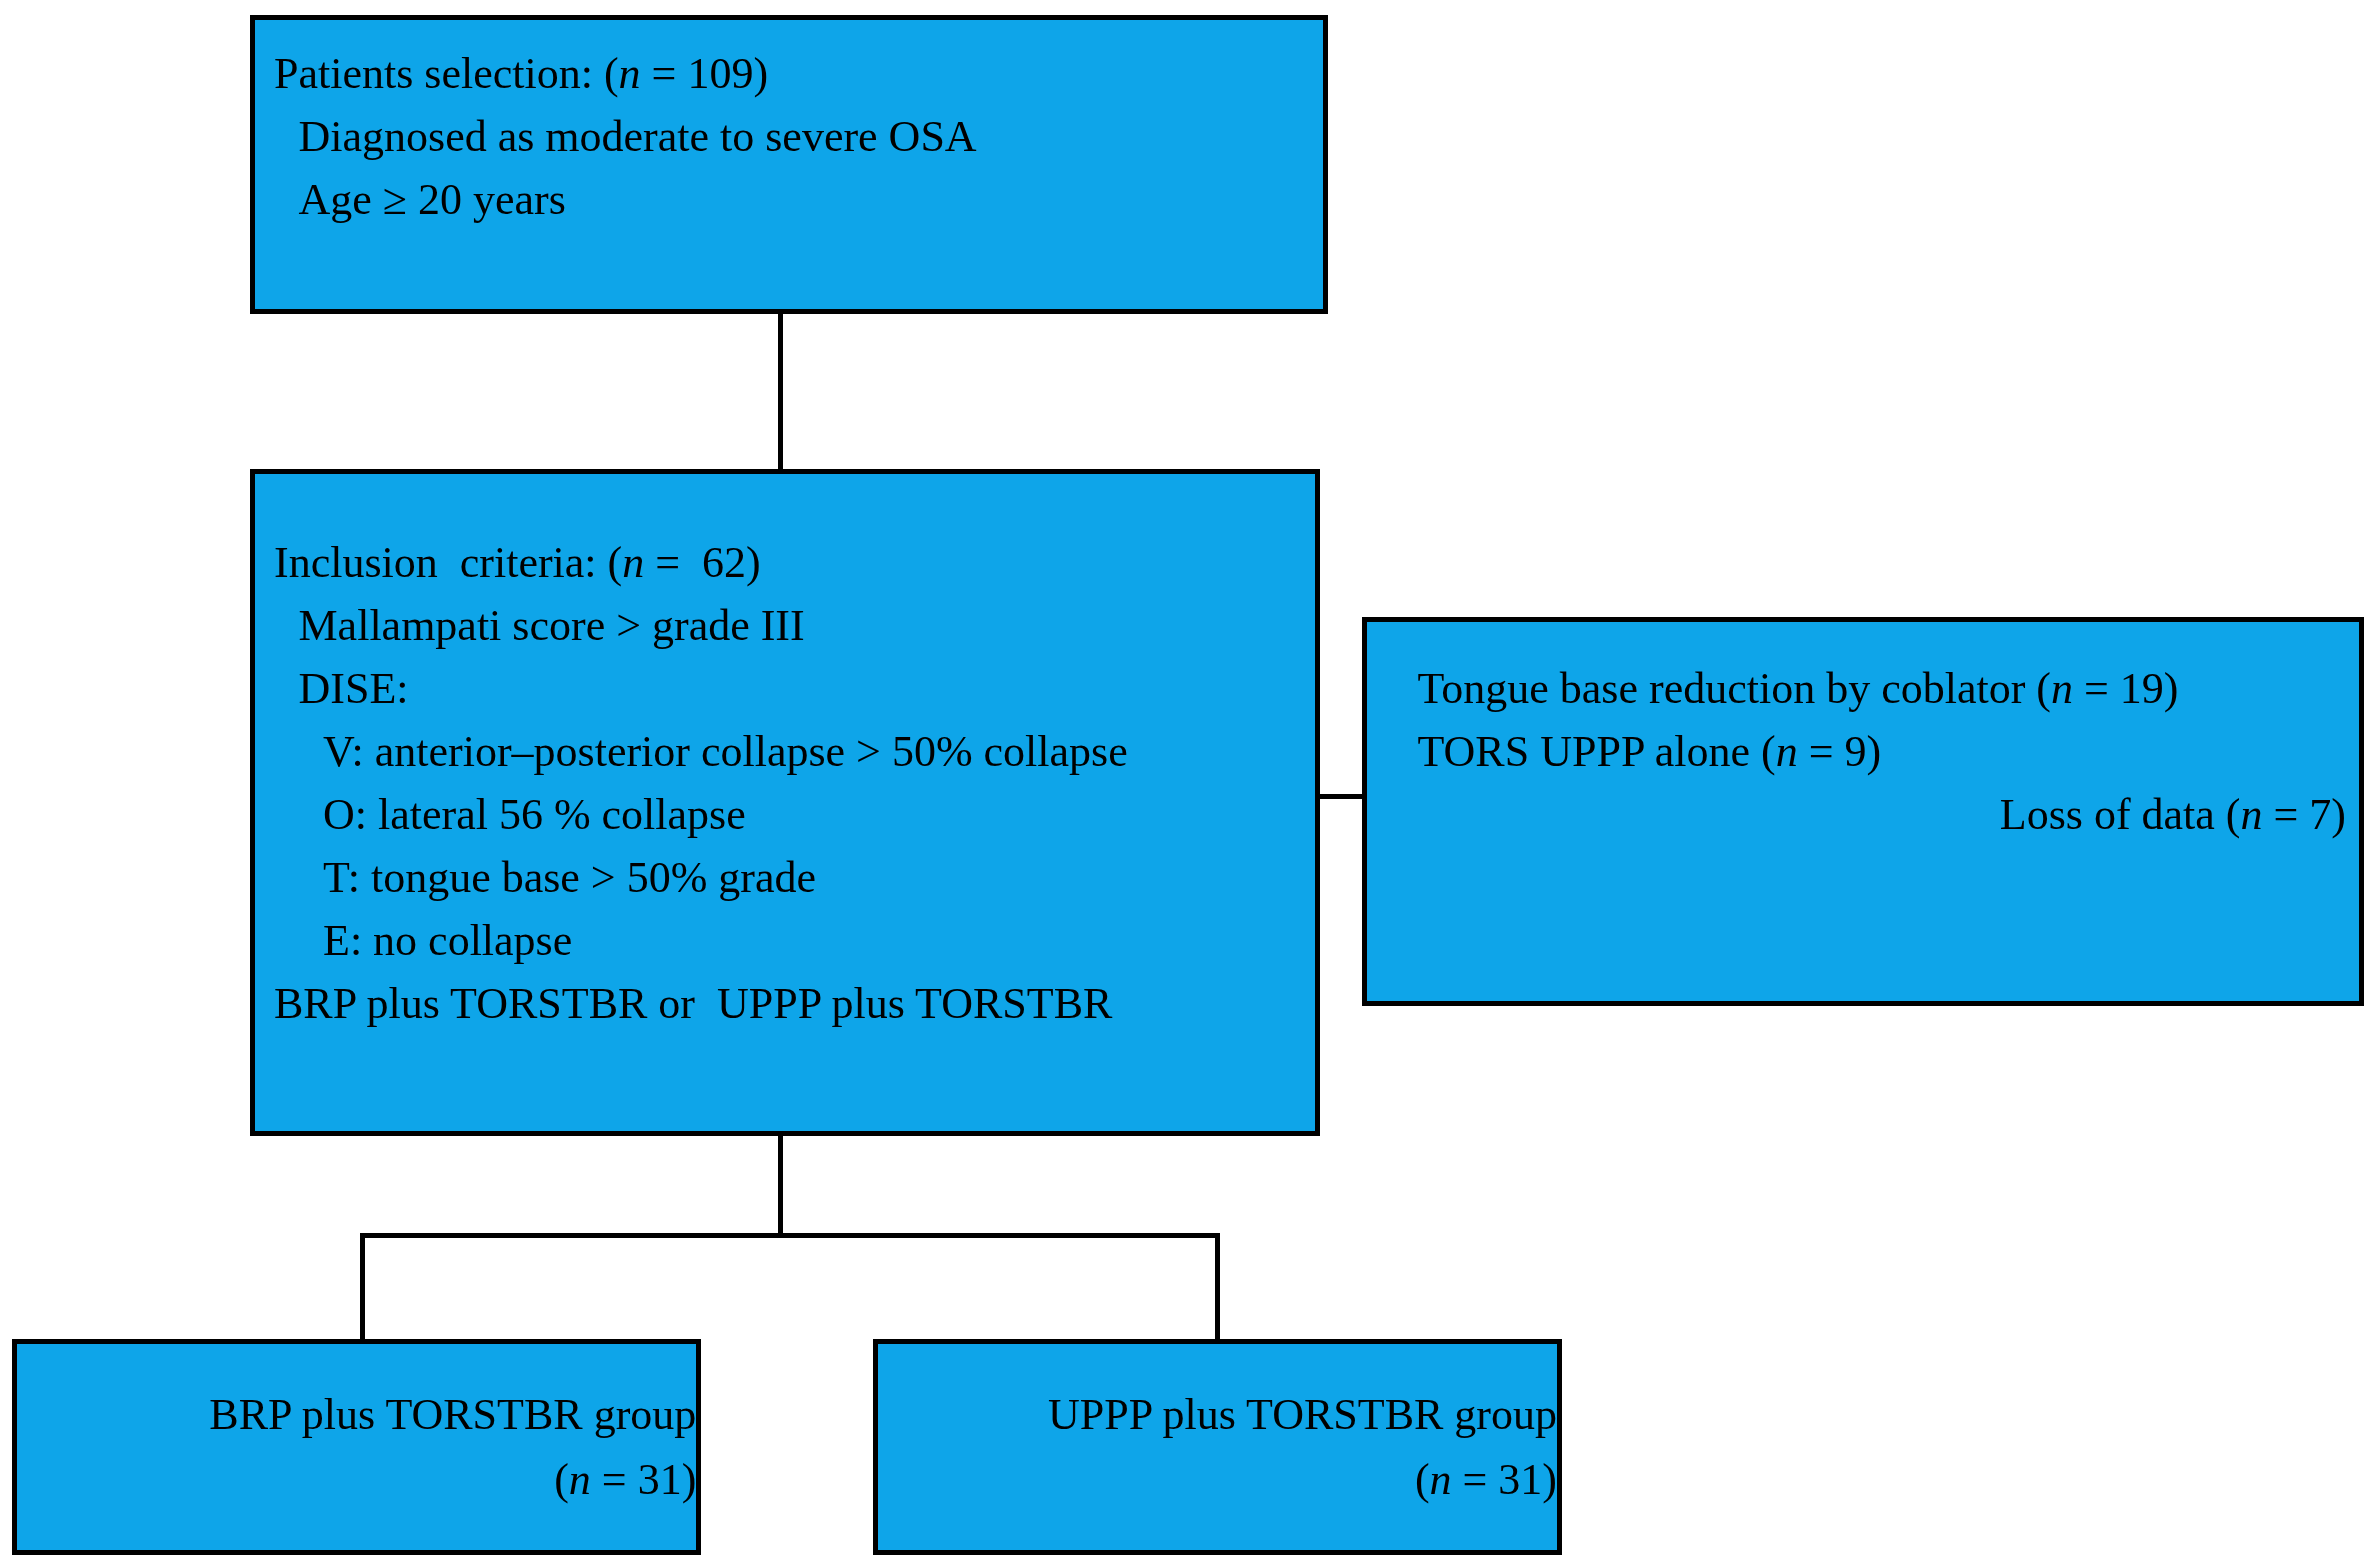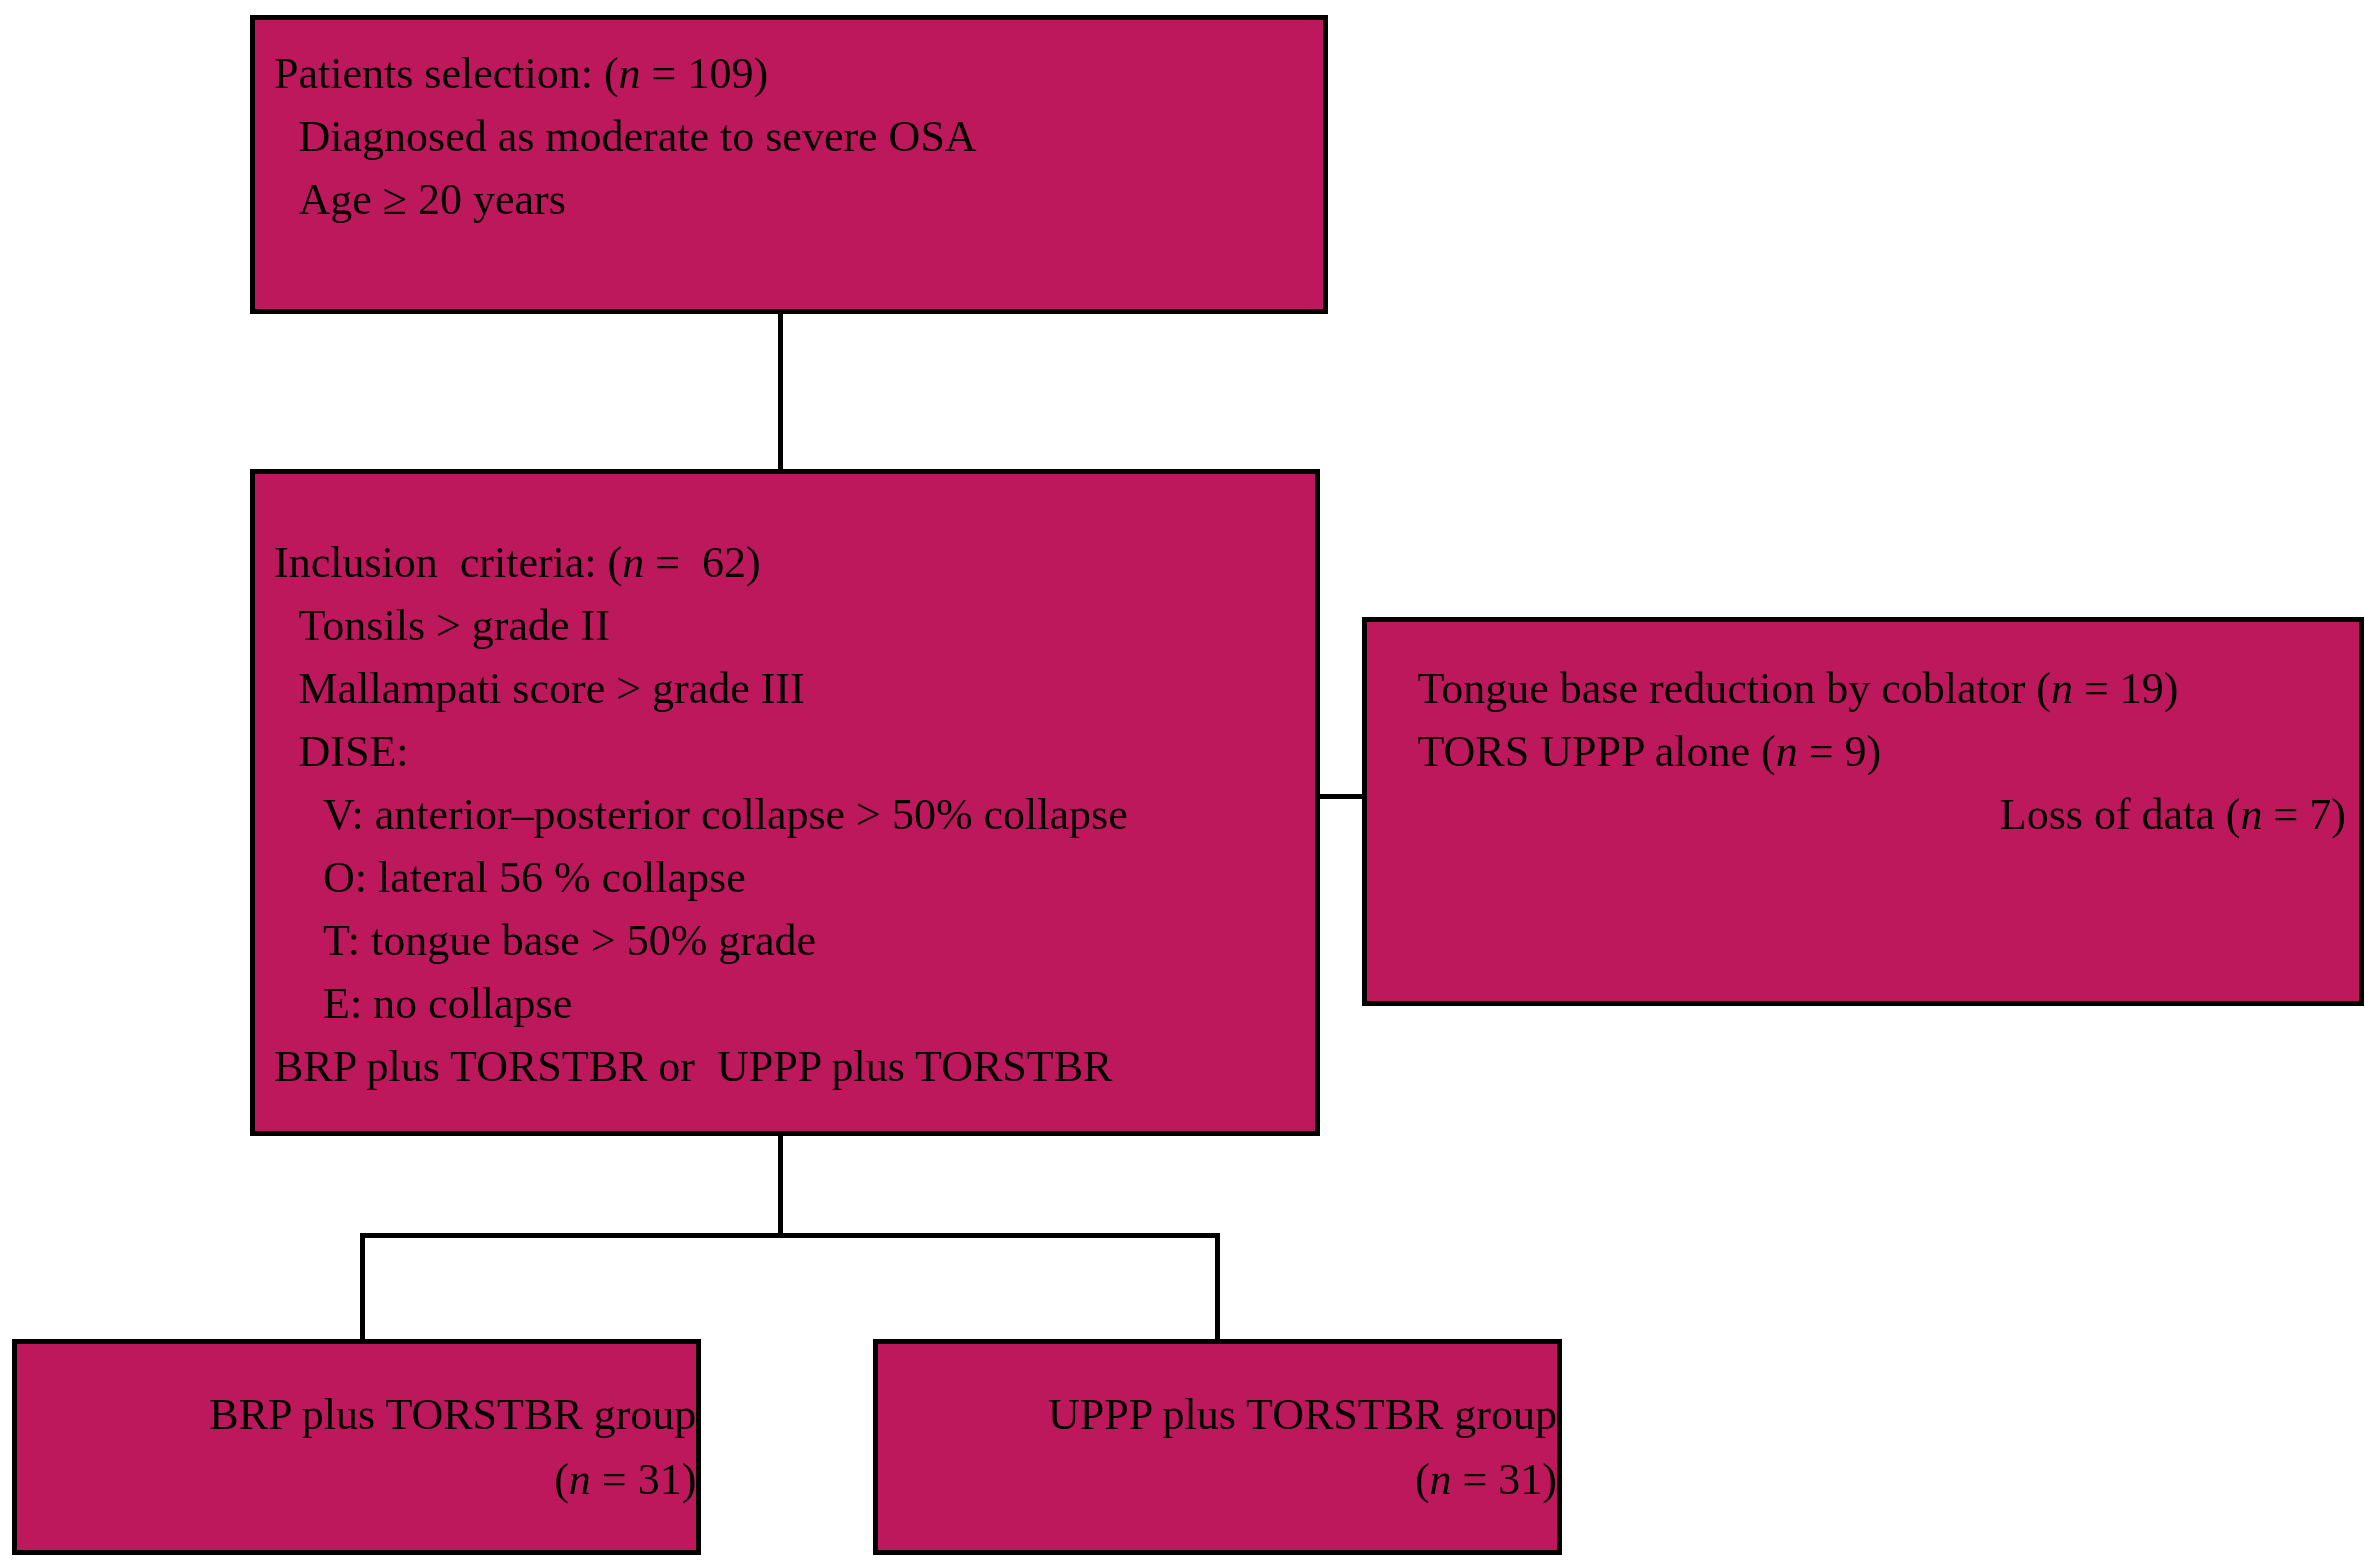--- a/index.html
+++ b/index.html
@@ -16,21 +16,21 @@
     color: #000000;
     font-family: "Liberation Serif", "DejaVu Serif", serif;
     font-size: 44px;
     line-height: 63px;
     overflow: hidden;
   }
   .box {
     position: absolute;
     box-sizing: border-box;
     border: 5.8px solid #000000;
-    background: #be185d;
+    background: #0ea5e9;
   }
   .line {
     white-space: pre-wrap;
   }
   .line i {
     font-style: italic;
   }
   #box-patients {
     left: 250px; top: 15px; width: 1078px; height: 299px;
     padding: 21.6px 17.3px 0 19px;
@@ -81,21 +81,20 @@
   <div class="connector" id="conn-vr"></div>
 
   <div class="box" id="box-patients">
       <div class="line" style="padding-left: 0px;">Patients selection: (<i>n</i> = 109)</div>
       <div class="line" style="padding-left: 24.5px;">Diagnosed as moderate to severe OSA</div>
       <div class="line" style="padding-left: 24.5px;">Age ≥ 20 years</div>
     </div>
 
   <div class="box" id="box-inclusion">
       <div class="line" style="padding-left: 0px;">Inclusion  criteria: (<i>n</i> =  62)</div>
-      <div class="line" style="padding-left: 24.5px;">Tonsils &gt; grade II</div>
       <div class="line" style="padding-left: 24.5px;">Mallampati score &gt; grade III</div>
       <div class="line" style="padding-left: 24.5px;">DISE:</div>
       <div class="line" style="padding-left: 49px;">V: anterior–posterior collapse &gt; 50% collapse</div>
       <div class="line" style="padding-left: 49px;">O: lateral 56 % collapse</div>
       <div class="line" style="padding-left: 49px;">T: tongue base &gt; 50% grade</div>
       <div class="line" style="padding-left: 49px;">E: no collapse</div>
       <div class="line" style="padding-left: 0px;">BRP plus TORSTBR or  UPPP plus TORSTBR</div>
     </div>
 
   <div class="box" id="box-exclusion">

